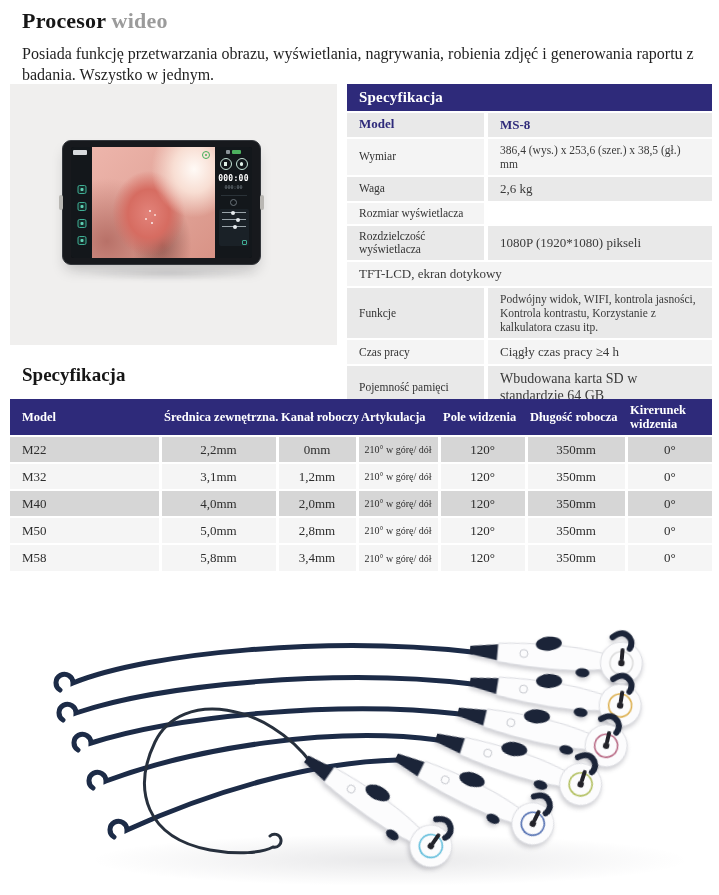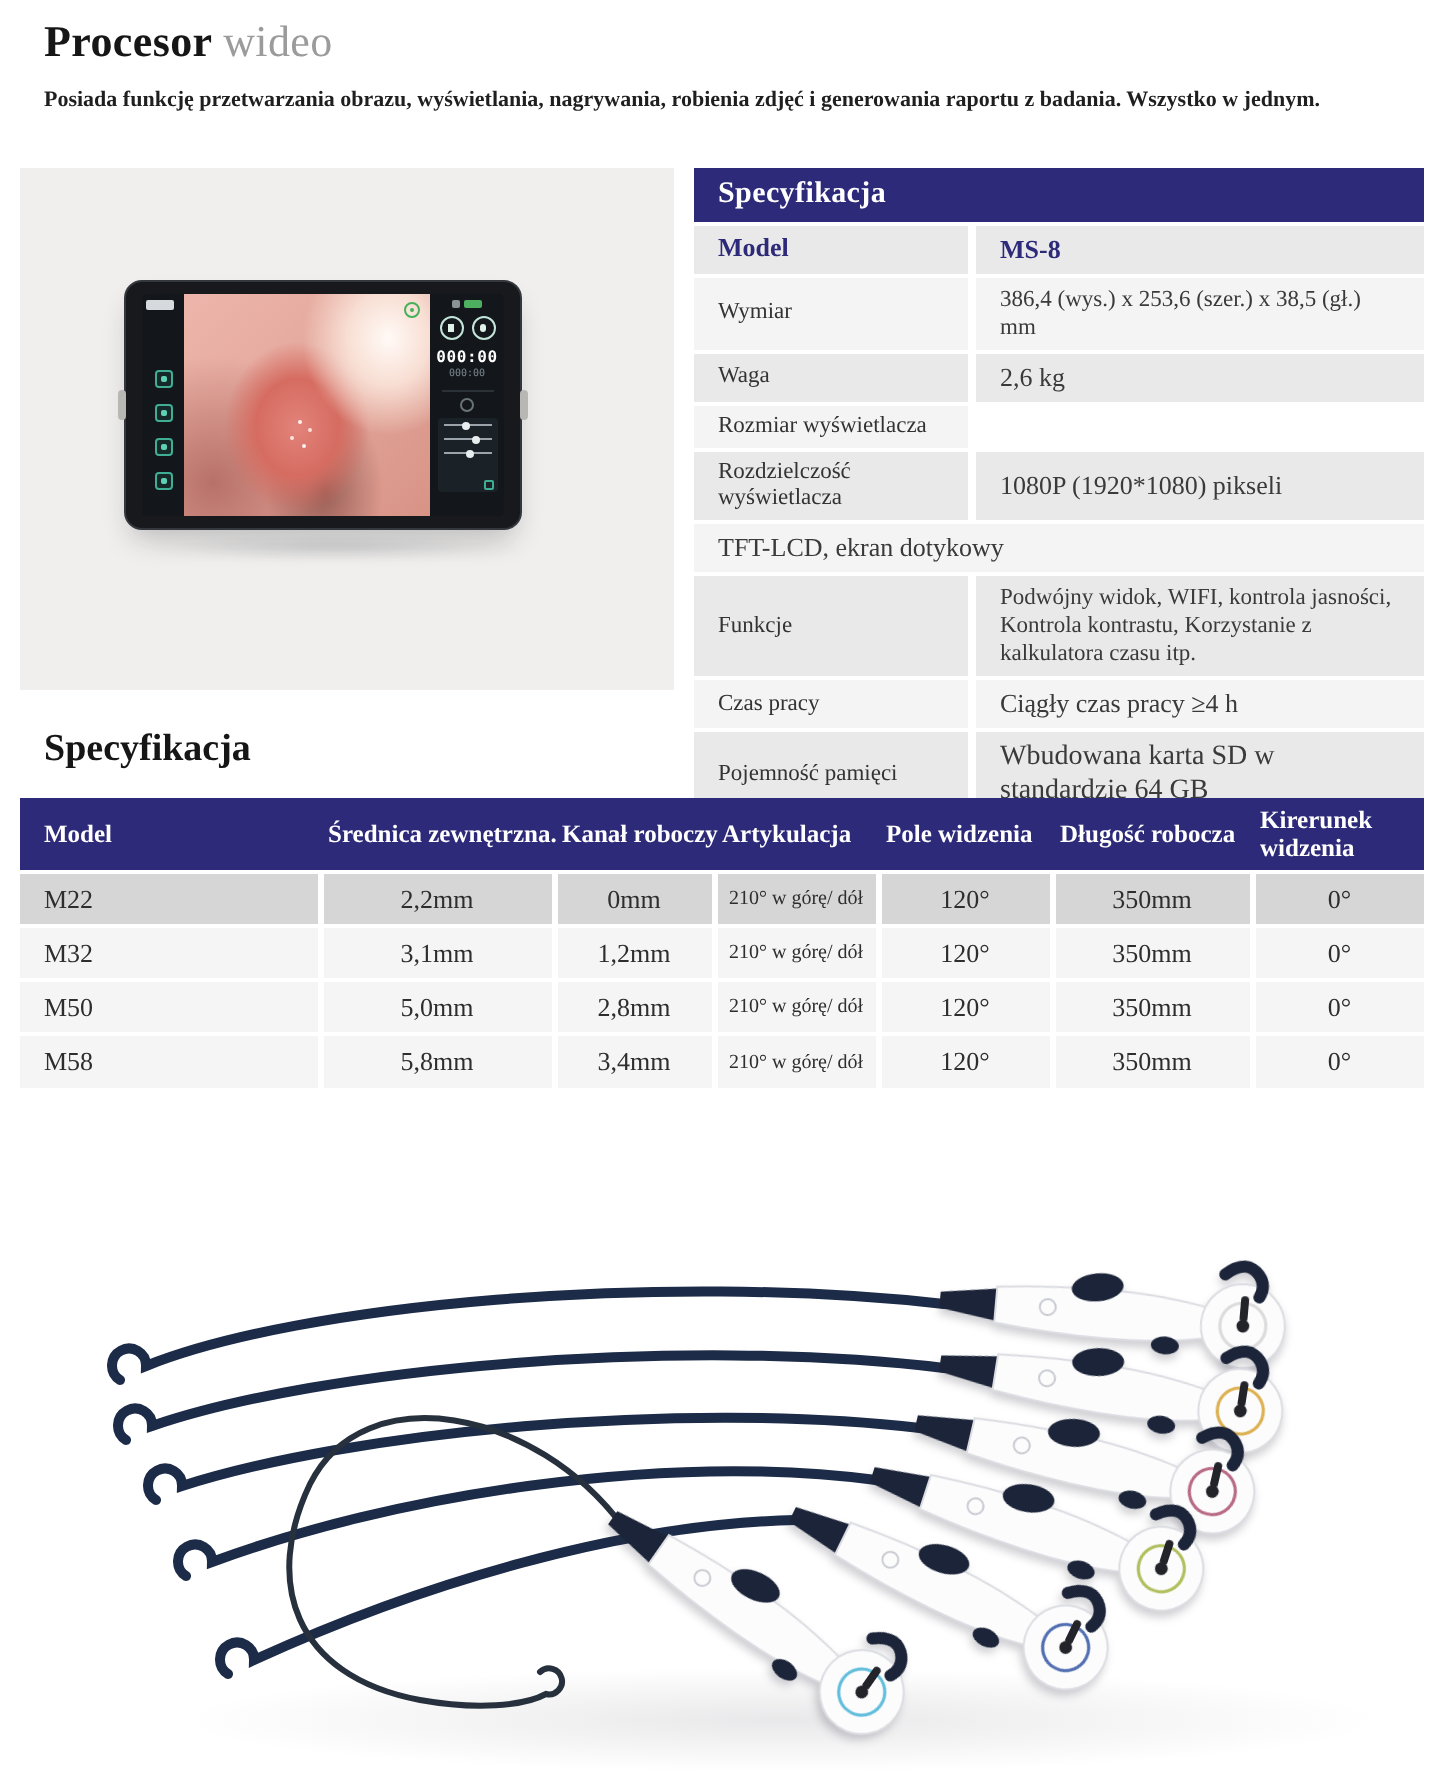--- a/index.html
+++ b/index.html
@@ -8,22 +8,22 @@
     position: relative;
     width: 719px; height: 895px;
     background: #fff;
     font-family: "Liberation Serif", "DejaVu Serif", serif;
     color: #2f2f2f;
     overflow: hidden;
   }
   
   .hdr { position:absolute; left:22px; top:8px; right:20px; }
   .hdr h1 { font-size:22px; font-weight:bold; color:#161616; letter-spacing:.2px; }
-  .hdr h1 .accent { color: var(--title-gray,#9b9b9b); font-weight:normal; }
-  .hdr p { margin-top:9px; font-size:11px; line-height:1.34; color:#1f1f1f; max-width:676px;font-weight:bold; }
+  .hdr h1 .accent { color: var(--title-gray,#9b9b9b); font-weight:bold; }
+  .hdr p { margin-top:9px; font-size:16px; line-height:1.34; color:#1f1f1f; max-width:676px; }
 
   
   .device-panel {
     position:absolute; left:10px; top:84px; width:327px; height:261px;
     background:#f0efee; overflow:hidden;
   }
   .tablet {
     position:absolute; left:52px; top:56px; width:199px; height:125px;
     background:#17191d; border:1px solid #34373c; border-radius:9px;
     box-shadow: 0 8px 14px -4px rgba(30,30,35,.25);
@@ -239,20 +239,29 @@
         </tr>
         <tr class="light">
           <td class="model">M32</td>
           <td>3,1mm</td>
           <td>1,2mm</td>
           <td class="artic">210° w górę/ dół</td>
           <td>120°</td>
           <td>350mm</td>
           <td>0°</td>
         </tr>
+        <tr class="dark">
+          <td class="model">M40</td>
+          <td>4,0mm</td>
+          <td>2,0mm</td>
+          <td class="artic">210° w górę/ dół</td>
+          <td>120°</td>
+          <td>350mm</td>
+          <td>0°</td>
+        </tr>
         <tr class="light">
           <td class="model">M50</td>
           <td>5,0mm</td>
           <td>2,8mm</td>
           <td class="artic">210° w górę/ dół</td>
           <td>120°</td>
           <td>350mm</td>
           <td>0°</td>
         </tr>
         <tr class="light">

